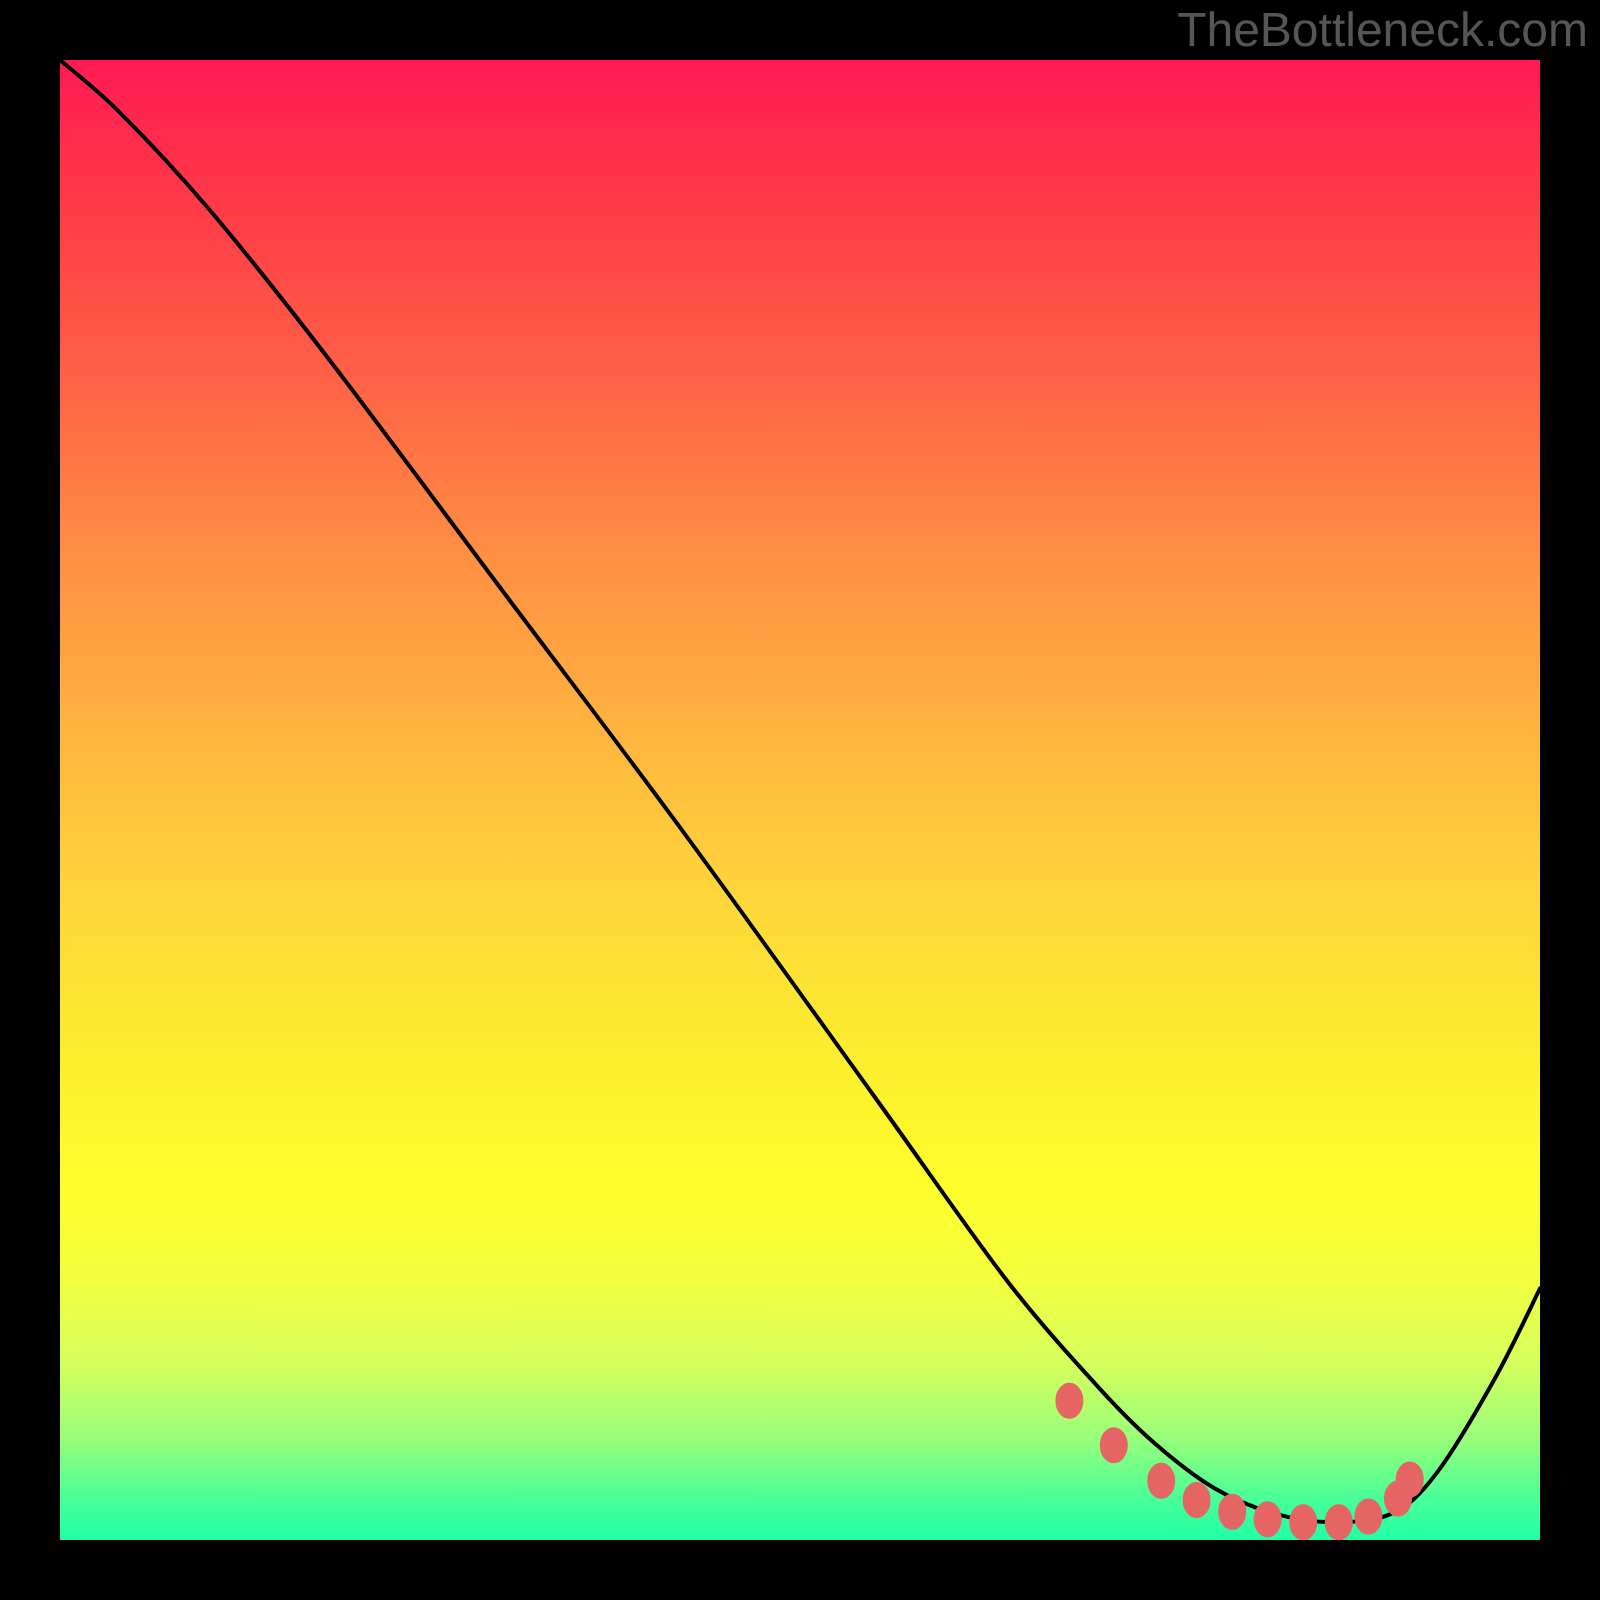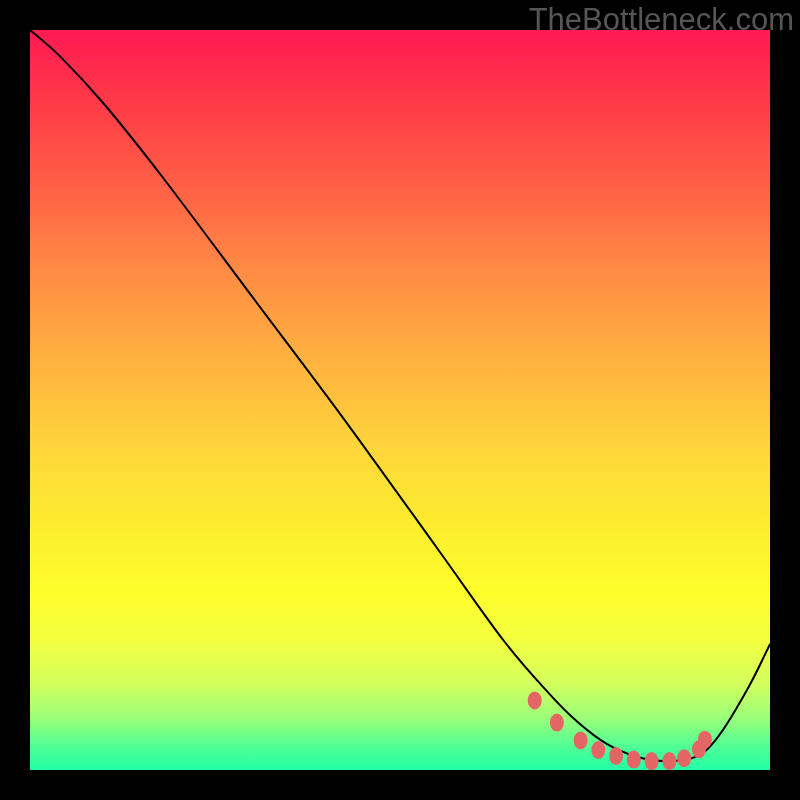--- a/index.html
+++ b/index.html
@@ -8,21 +8,21 @@
     position: relative;
     width: 800px;
     height: 800px;
     background: #000;
   }
   .watermark {
     position: absolute;
     top: 2px;
     right: 6px;
     font-family: Arial, Helvetica, sans-serif;
-    font-size: 31px;
+    font-size: 24px;
     color: #565656;
     font-weight: 400;
     letter-spacing: 0;
   }
   .plot {
     position: absolute;
     left: 30px;
     top: 30px;
     width: 740px;
     height: 740px;

